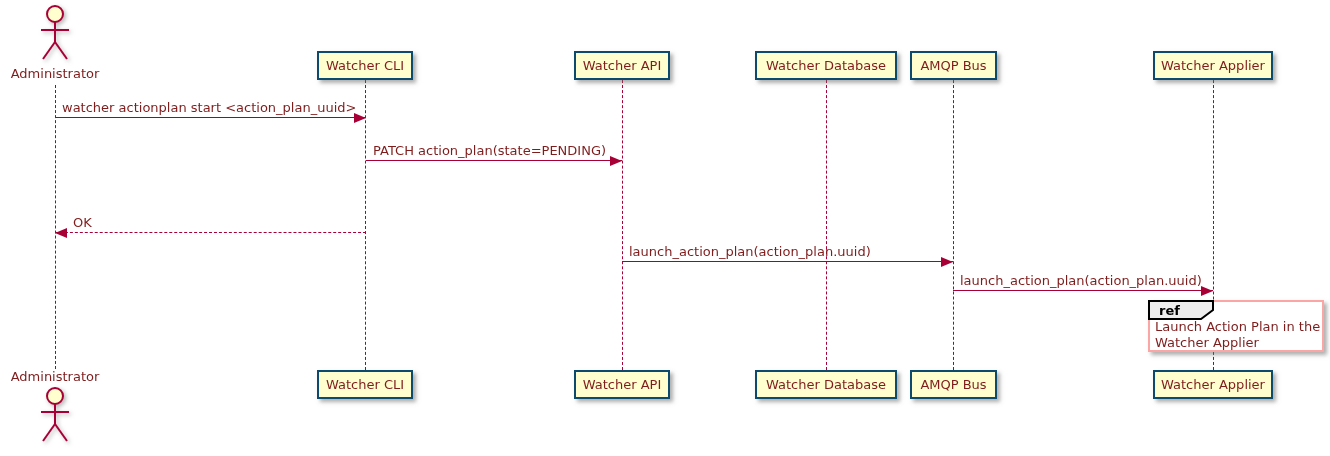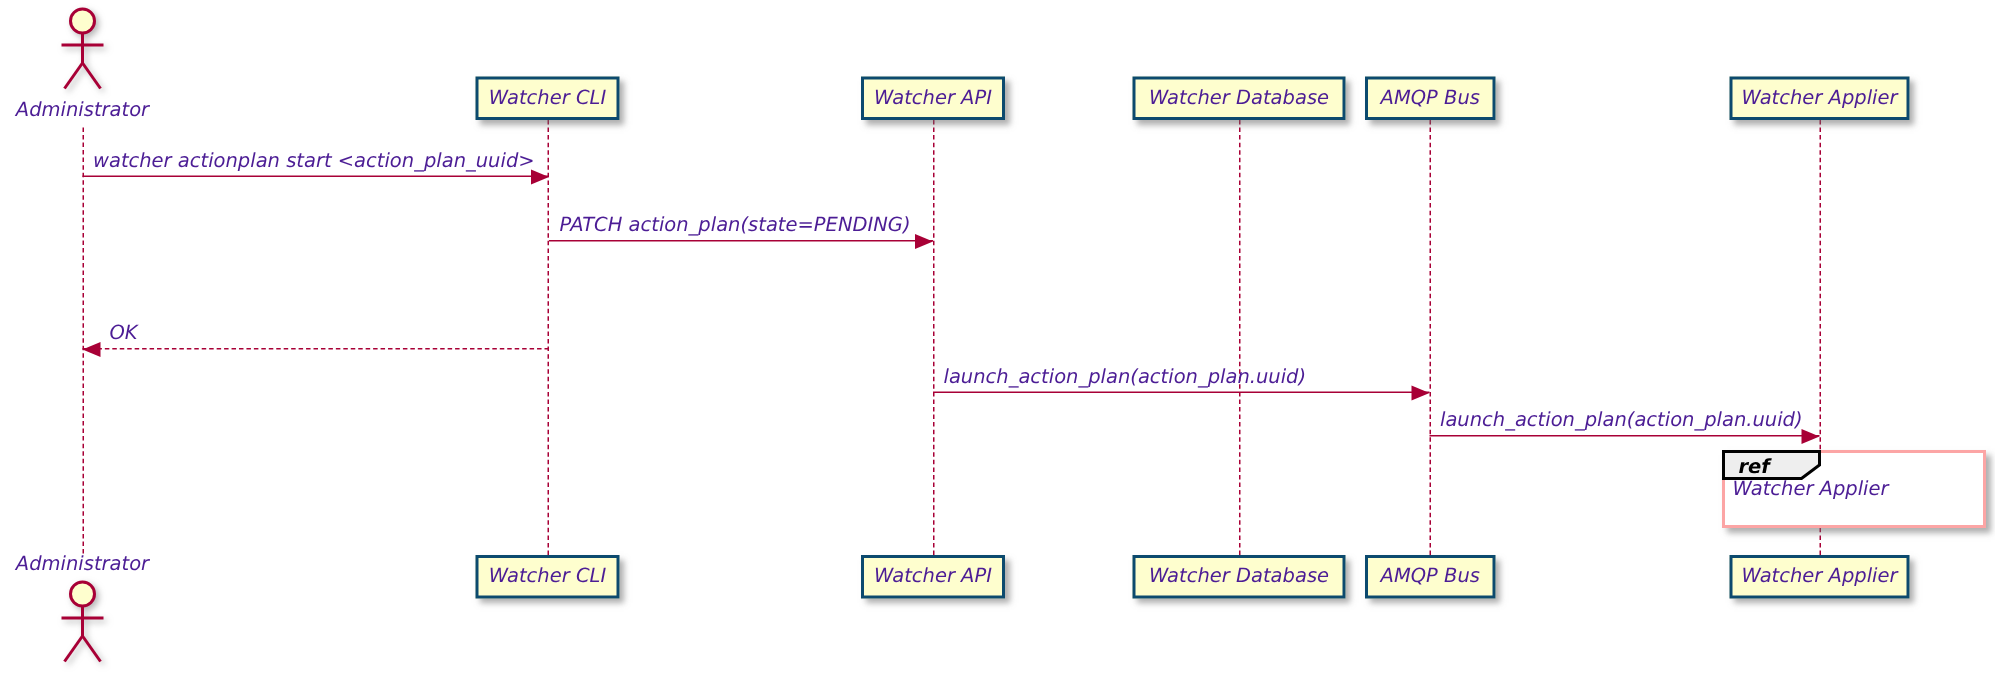--- a/index.html
+++ b/index.html
@@ -1,20 +1,19 @@
 <!DOCTYPE html>
 <html><head>
 <meta charset="utf-8">
 <style>
   html,body{margin:0;padding:0;background:#ffffff;}
   .canvas{
     position:relative;width:1330px;height:456px;background:#ffffff;
-    font-family:"DejaVu Sans","Liberation Sans",sans-serif;font-size:13px;color:#4c1d95;
+    font-family:"DejaVu Sans","Liberation Sans",sans-serif;font-size:13px;color:#7f1d1d;
     overflow:hidden;
-    font-style:italic;
   }
   
   .lifeline{position:absolute;width:0;border-left:1px dashed #A80036;}
   
   .participant{
     position:absolute;height:29px;box-sizing:border-box;
     background:#FEFECE;border:2px solid #0c4a6e;
     box-shadow:3px 3px 4px rgba(110,110,110,.55);
     text-align:center;line-height:25px;white-space:nowrap;
     z-index:3;
@@ -98,20 +97,21 @@
     <div class="msg-line"></div>
     <div class="ah right"></div>
   </div>
 
   <div class="ref" style="left:1148px;top:300px;width:176px;height:52px">
     <svg class="ref-tab" width="67" height="21" viewBox="0 0 67 21">
       <path d="M1,1 H65 V10 L53,19 H1 Z" fill="#EEEEEE" stroke="#000000" stroke-width="2"></path>
       <text x="11" y="15">ref</text>
     </svg>
     <div class="ref-text">
+      <div>Launch Action Plan in the</div>
       <div>Watcher Applier</div>
     </div>
   </div>
 
   <div class="participant" style="left:317px;top:370px;width:96px">Watcher CLI</div>
   <div class="participant" style="left:574px;top:370px;width:96px">Watcher API</div>
   <div class="participant" style="left:755px;top:370px;width:142px">Watcher Database</div>
   <div class="participant" style="left:910px;top:370px;width:87px">AMQP Bus</div>
   <div class="participant" style="left:1153px;top:370px;width:120px">Watcher Applier</div>
 

